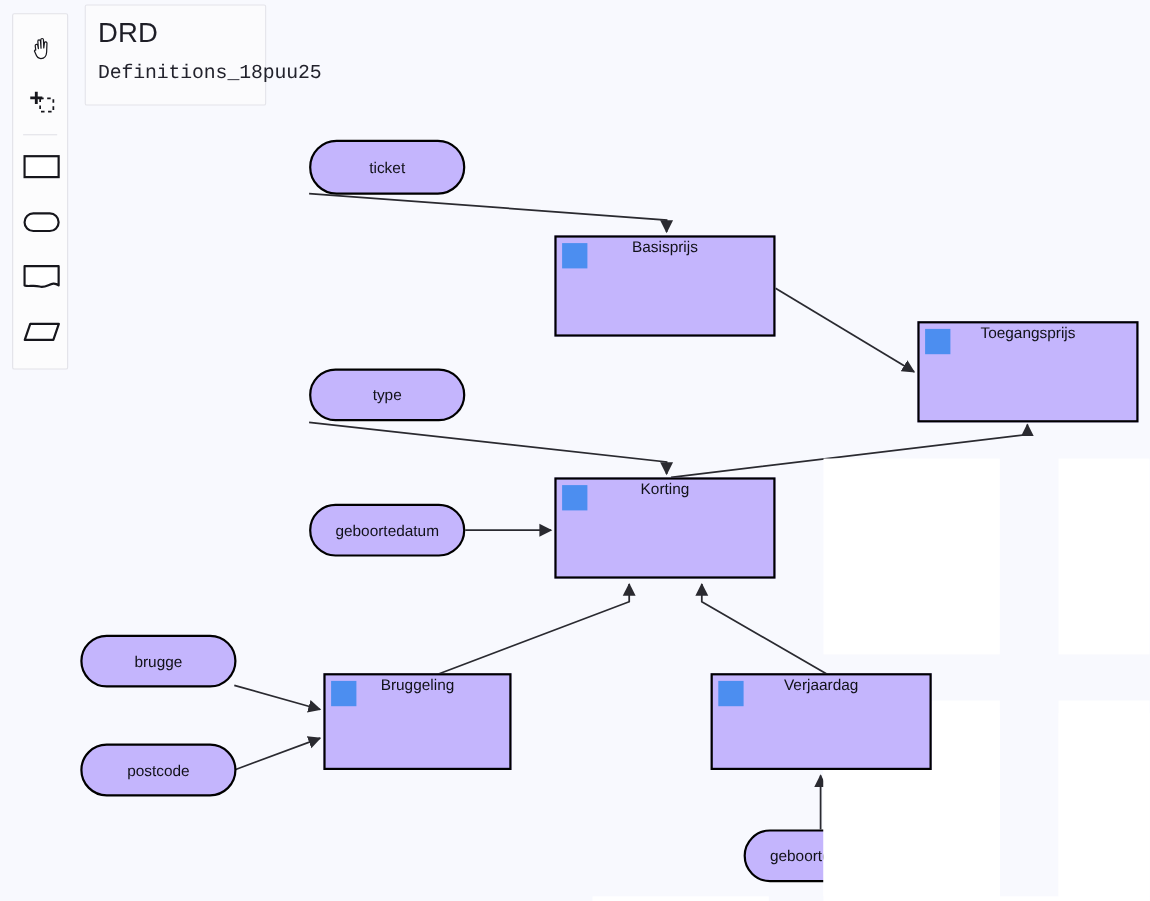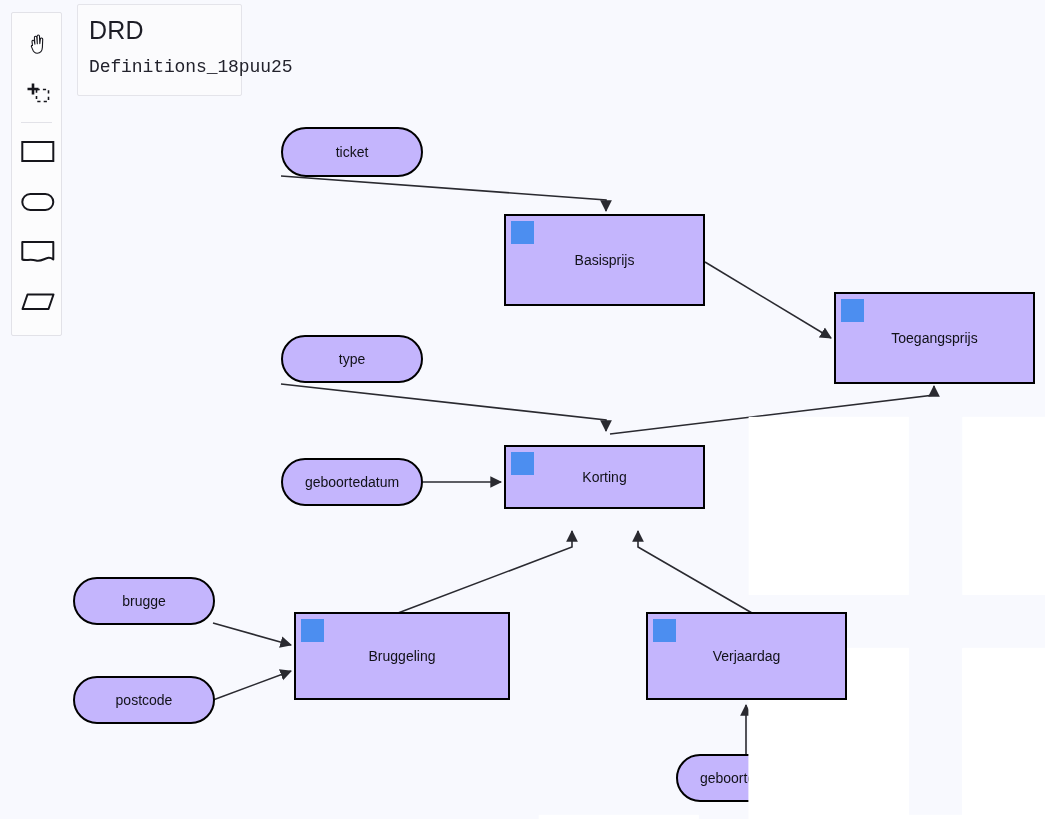--- a/index.html
+++ b/index.html
@@ -92,21 +92,21 @@
   
   .node {
     position: absolute;
     box-sizing: border-box;
     background: #c4b5fd;
     z-index: 10;
   }
   .decision {
     border: 2px solid #000000;
     display: flex;
-    align-items: center;
+    align-items: flex-start;
     justify-content: center;
   }
   .decision .node-label {
     font-size: 14px;
     color: #111118;
     text-align: center;
     padding: 0 8px;
     line-height: 17px;
   }
   .input-data {
@@ -264,33 +264,33 @@
 
   <div class="node decision" style="left:834px;top:292px;width:201px;height:92px;">
     <span class="type-badge">
       <svg width="23" height="23" viewBox="0 0 23 23">
         <text x="11.5" y="17" text-anchor="middle" font-family="DejaVu Sans Mono, monospace" font-size="15" font-weight="bold" fill="#ffffff">{}</text>
       </svg>
     </span>
     <span class="node-label">Toegangsprijs</span>
   </div>
 
-  <div class="node decision" style="left:504px;top:445px;width:201px;height:64px;">
+  <div class="node decision" style="left:504px;top:434px;width:201px;height:92px;">
     <span class="type-badge">
       <svg width="23" height="23" viewBox="0 0 23 23">
         <rect x="3.5" y="5.5" width="4.5" height="5" fill="#ffffff"></rect>
         <rect x="9.5" y="5.5" width="10" height="5" fill="#ffffff"></rect>
         <rect x="3.5" y="12" width="4.5" height="5" fill="#ffffff"></rect>
         <rect x="9.5" y="12" width="10" height="5" fill="#ffffff"></rect>
       </svg>
     </span>
     <span class="node-label">Korting</span>
   </div>
 
-  <div class="node decision" style="left:294px;top:612px;width:216px;height:88px;">
+  <div class="node decision" style="left:294px;top:612px;width:171px;height:88px;">
     <span class="type-badge">
       <svg width="23" height="23" viewBox="0 0 23 23">
         <rect x="3.5" y="5.5" width="4.5" height="5" fill="#ffffff"></rect>
         <rect x="9.5" y="5.5" width="10" height="5" fill="#ffffff"></rect>
         <rect x="3.5" y="12" width="4.5" height="5" fill="#ffffff"></rect>
         <rect x="9.5" y="12" width="10" height="5" fill="#ffffff"></rect>
       </svg>
     </span>
     <span class="node-label">Bruggeling</span>
   </div>

